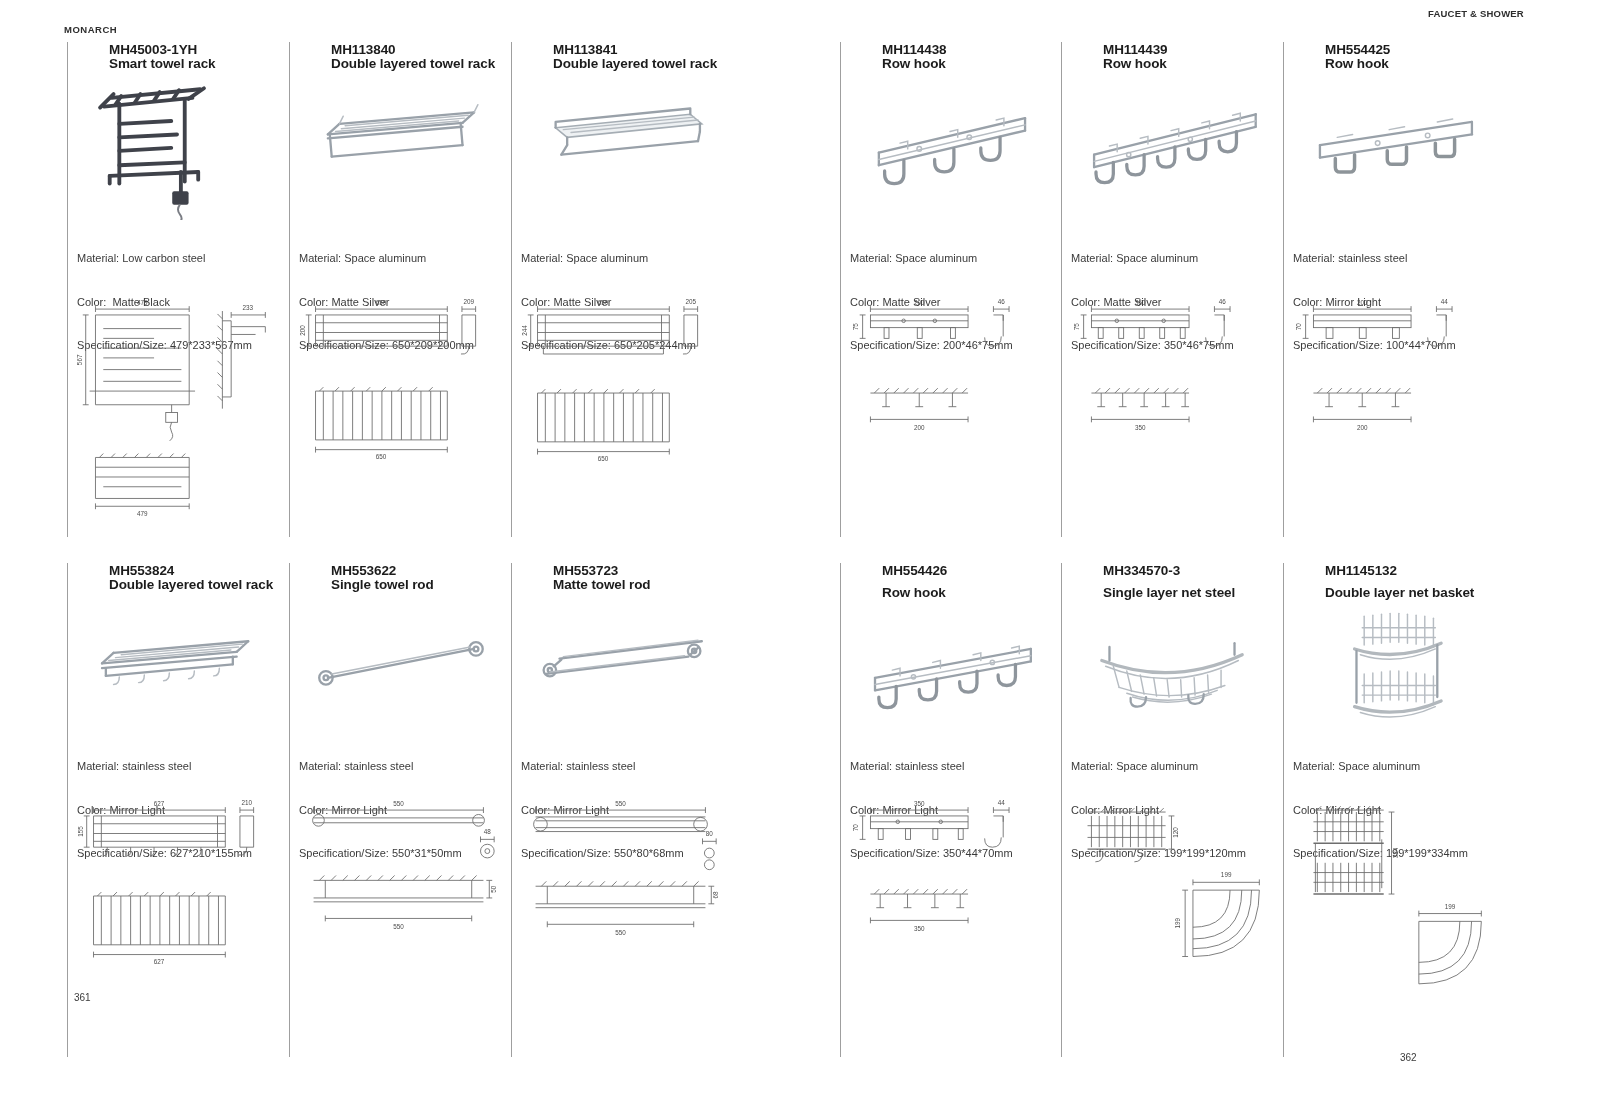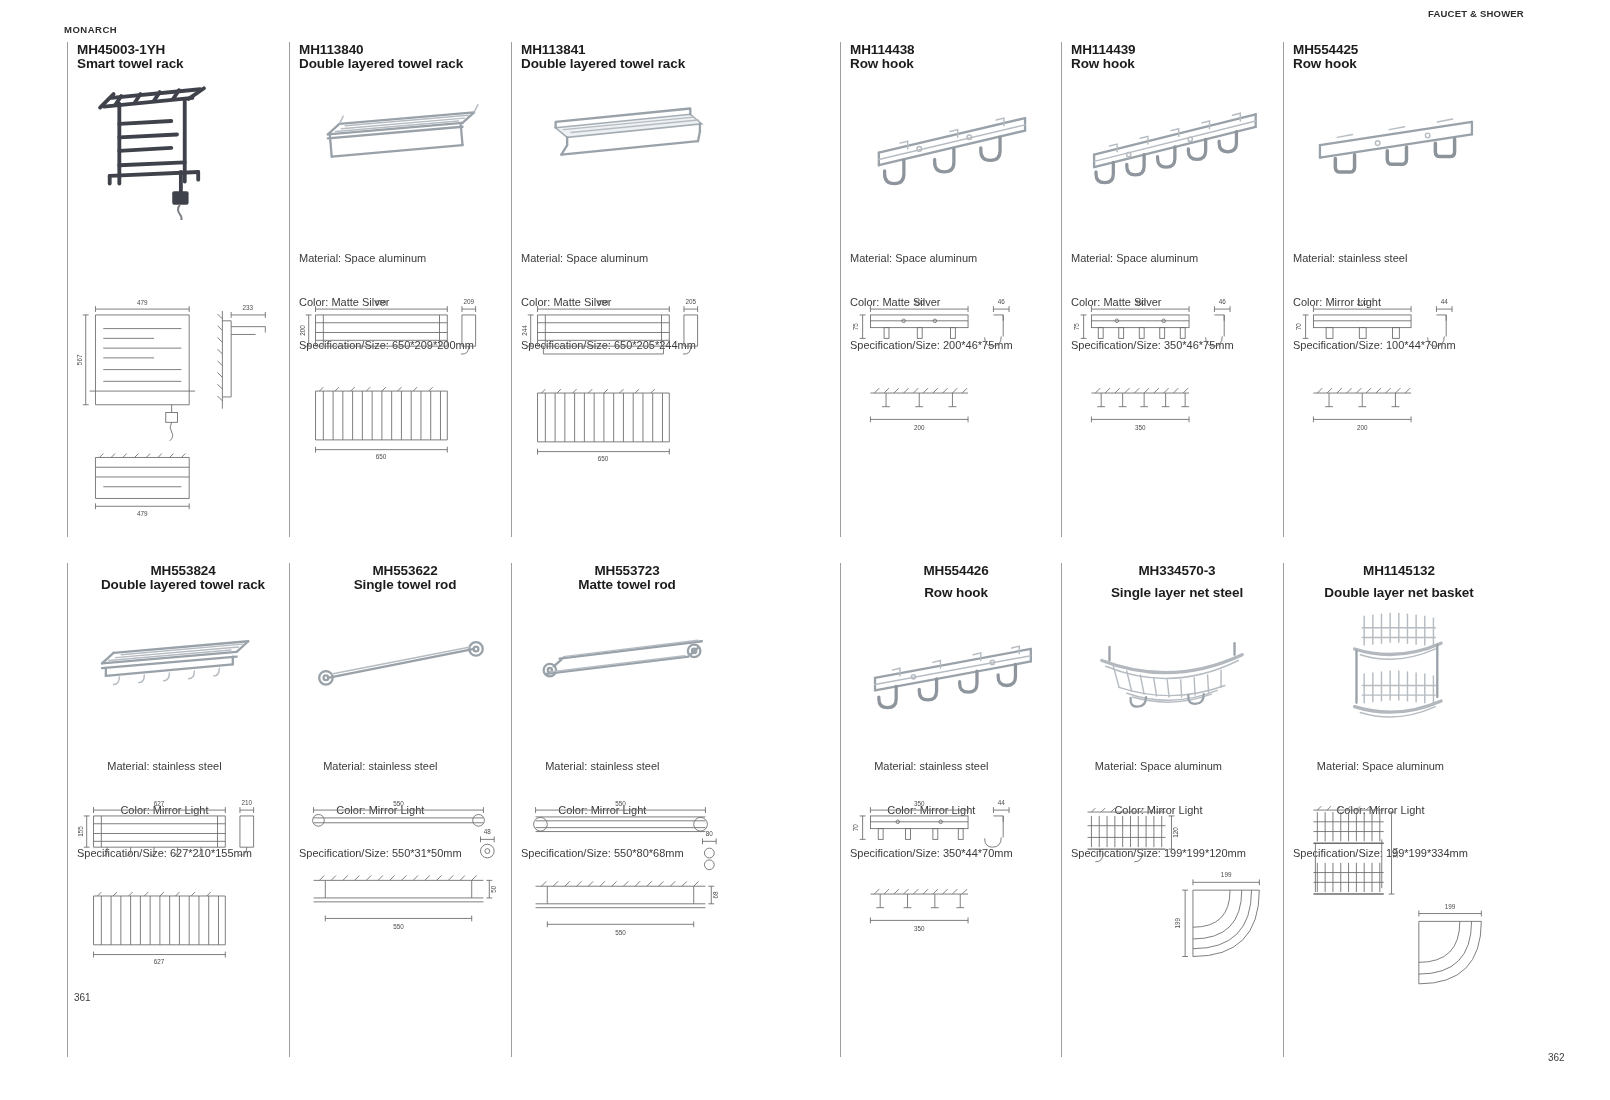--- a/index.html
+++ b/index.html
@@ -1,26 +1,26 @@
 <!DOCTYPE html>
 <html><head>
 <meta charset="utf-8">
 <style>
   html,body{margin:0;padding:0;background:#ffffff;font-family:"Liberation Sans",sans-serif;}
   .sheet{position:relative;width:1586px;height:1100px;background:#ffffff;overflow:hidden;}
   .brand{position:absolute;left:64px;top:24px;font-size:9.5px;font-weight:700;color:#2e2e2e;letter-spacing:.5px;}
   .section{position:absolute;left:1428px;top:8px;font-size:9.5px;font-weight:700;color:#2e2e2e;letter-spacing:.2px;}
   .pageno{position:absolute;font-size:10px;color:#3c3c3c;}
   .pageno.pl-left{left:74px;top:992px;}
-  .pageno.pl-right{left:1548px;top:1052px;}
+  .pageno.pl-right{left:1400px;top:1052px;}
   .cell{position:absolute;width:222px;border-left:1px solid #9f9f9f;padding:1px 0 0 9px;box-sizing:border-box;}
   .r1{top:42px;height:495px;}
-  .r2{top:563px;height:494px;text-align:center;}
+  .r2{top:563px;height:494px;}
   .c0{left:67px}.c1{left:289px}.c2{left:511px}.c3{left:840px}.c4{left:1061px}.c5{left:1283px}
-  .model,.pname{font-weight:700;font-size:13.5px;line-height:13.5px;color:#1c1c1c;letter-spacing:-.1px;}
+  .model,.pname{font-weight:700;font-size:13.5px;line-height:13.5px;color:#1c1c1c;letter-spacing:-.1px;margin-left:32px;}
   .gap .pname{margin-top:8px;}
   .photo{position:absolute;left:9px;width:202px;height:148px;}
   .r1 .photo{top:30px;}
   .r2 .photo{top:36px;}
   .specs{position:absolute;left:9px;font-size:11px;line-height:14.5px;color:#3a3a3a;white-space:pre;}
   .r1 .specs{top:180px;}
   .r2 .specs{top:167px;}
   .drawing{position:absolute;left:6px;width:205px;height:242px;}
   .r1 .drawing{top:252px;}
   .r2 .drawing{top:232px;}
@@ -64,20 +64,25 @@
             <path d="M44 95 L112 92"></path>
           <path d="M34 106 L126 102"></path>
             <path d="M34 106 L34 114"></path>
             <path d="M126 102 L126 110"></path>
           <path d="M108 102 L108 122"></path>
         </g>
         <rect x="99" y="122" width="17" height="14" rx="2" fill="#3f424a"></rect>
         <path d="M107 136 q-4 5 0 10 q4 5 -1 9" fill="none" stroke="#7a7d84" stroke-width="2"></path>
         <path d="M105 155 l2 9 l3 -9 z" fill="#c9ccd1"></path>
       </svg>
+    </div>
+    <div class="specs">
+      <div>Material: Low carbon steel</div>
+      <div>Color:  Matte Black</div>
+      <div>Specification/Size: 479*233*567mm</div>
     </div>
     <div class="drawing">
       <svg viewBox="0 0 210 245">
         <path class="dln" d="M22 11 V17 M118 11 V17 M22 14 H118"></path>
         <text class="dtx mid" x="70" y="10">479</text>
         <path class="dln" d="M22 20 H118 V112 H22 Z M30 34 H110 M30 44 H82 M30 54 H110 M30 64 H82 M30 76 H110 M30 88 H110 M16 98 H124 M100 112 V120"></path>
         <rect class="dln" x="94" y="120" width="12" height="10"></rect>
         <path class="dln" d="M100 130 q-3 5 0 10 q3 5 -2 9"></path>
         <path class="dln" d="M12 20 V112 M9 20 H15 M9 112 H15"></path>
         <text class="dtx mid" transform="rotate(-90 8 66)" x="8" y="66">567</text>

